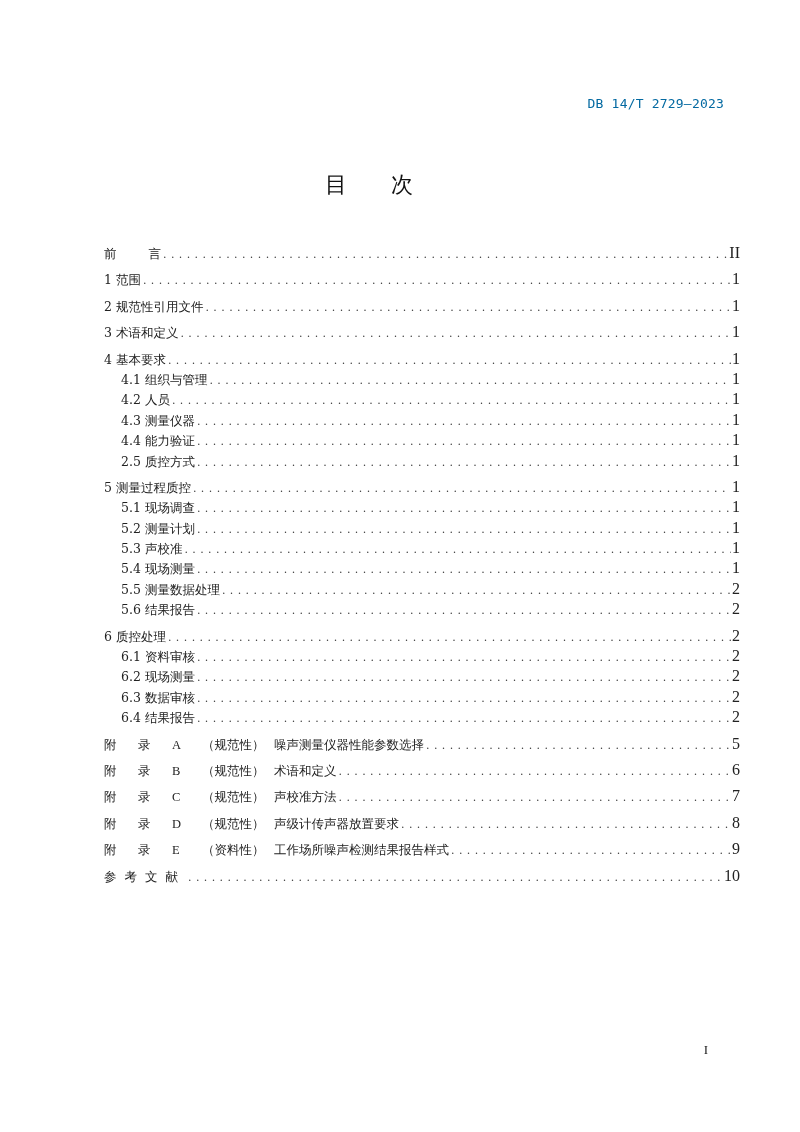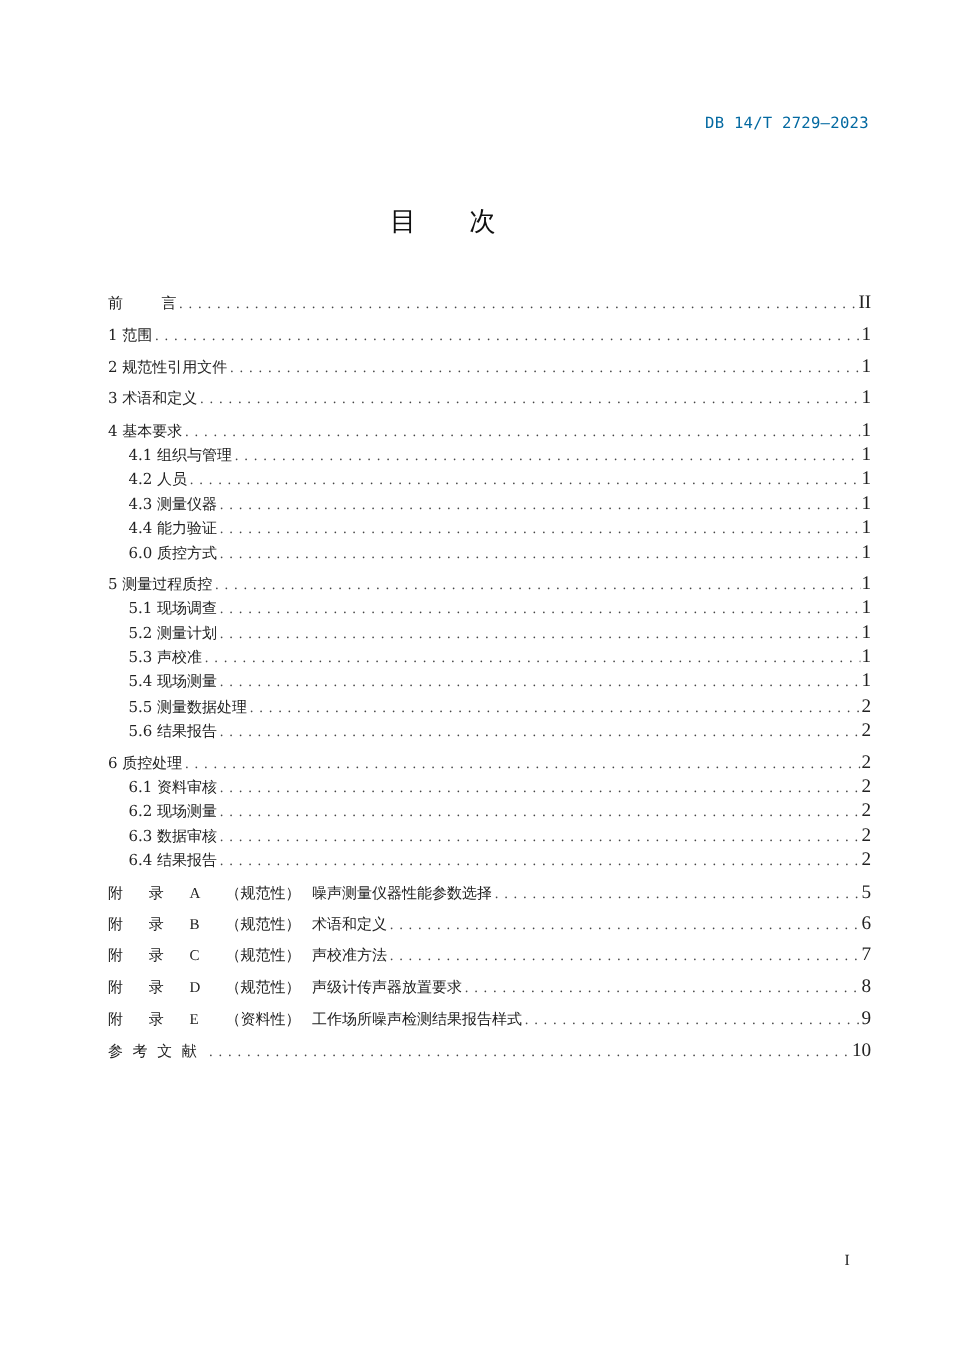--- a/index.html
+++ b/index.html
@@ -33,21 +33,21 @@
       font-family: "DejaVu Sans", "Liberation Sans", sans-serif;
       font-size: 22px;
       color: #111;
       letter-spacing: 44px;
       padding-left: 44px;
       box-sizing: border-box;
     }
     .toc {
       position: absolute;
       top: 243px;
-      left: 90px;
+      left: 104px;
       width: 636px;
     }
     .toc-row {
       display: flex;
       align-items: baseline;
       height: 20.4px;
       font-size: 12.5px;
       line-height: 20px;
       white-space: nowrap;
     }
@@ -140,21 +140,21 @@
     <span class="label"><span>4.3</span> <span>测量仪器</span></span>
     <span class="leader"></span>
     <span class="pg">1</span>
   </div>
   <div class="toc-row sub">
     <span class="label"><span>4.4</span> <span>能力验证</span></span>
     <span class="leader"></span>
     <span class="pg">1</span>
   </div>
   <div class="toc-row sub">
-    <span class="label"><span>6.0</span> <span>质控方式</span></span>
+    <span class="label"><span>2.5</span> <span>质控方式</span></span>
     <span class="leader"></span>
     <span class="pg">1</span>
   </div>
 
   <div class="toc-row gap-top">
     <span class="label"><span>5</span> <span>测量过程质控</span></span>
     <span class="leader"></span>
     <span class="pg">1</span>
   </div>
   <div class="toc-row sub">

